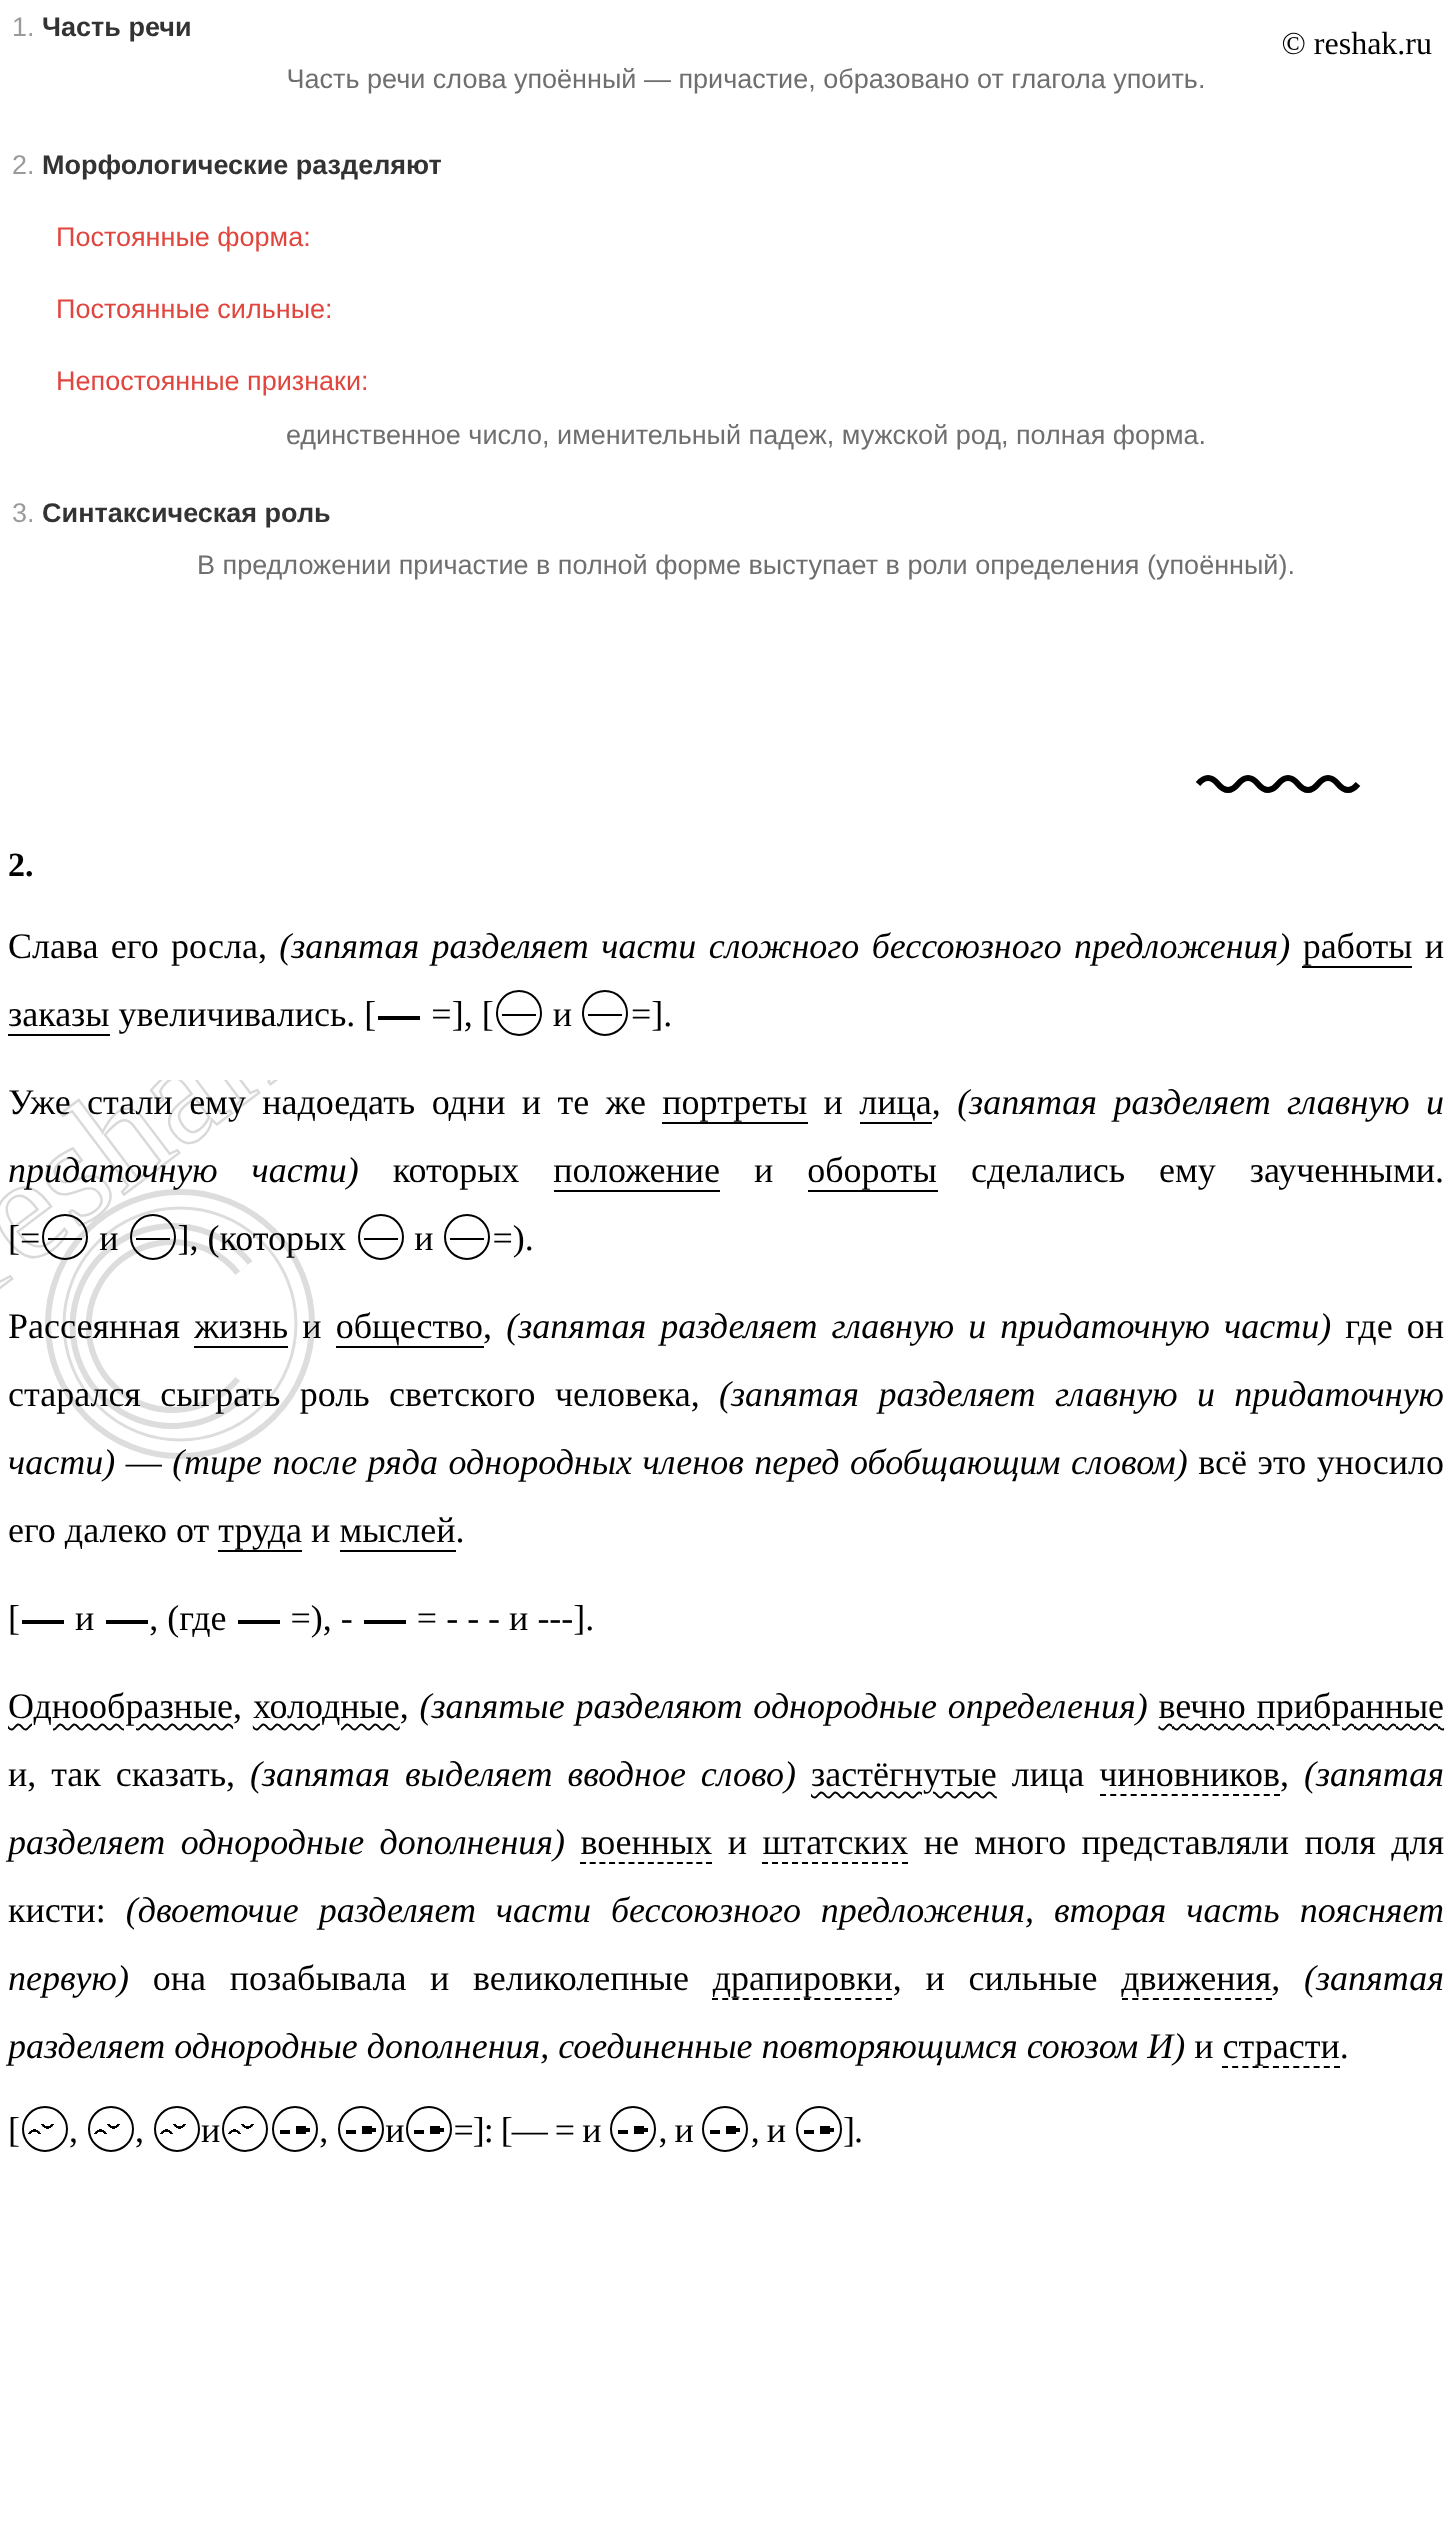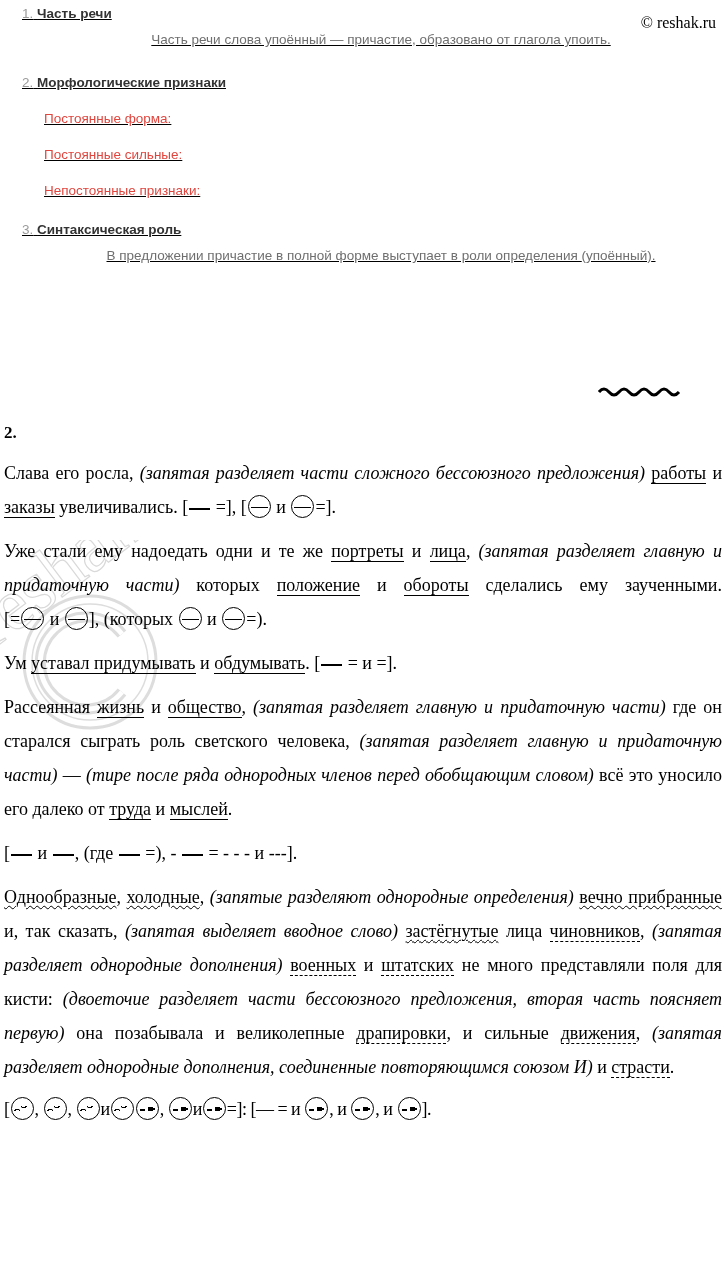--- a/index.html
+++ b/index.html
@@ -34,22 +34,21 @@
     height: 200px;
     pointer-events: none;
     z-index: 0;
   }
 
   
   .analysis {
     position: relative;
     z-index: 2;
     font-family: "Liberation Sans", "DejaVu Sans", sans-serif;
-    padding: 0 6px 0 22px;
-    text-decoration: underline;
+    padding: 0 6px 0 6px;
   }
   .an-head {
     font-size: 13.5px;
     line-height: 19px;
     margin: 4px 0 0 0;
     white-space: nowrap;
   }
   .an-num {
     color: #9a9a9a;
     font-weight: normal;
@@ -212,28 +211,29 @@
   <div class="an-head">
     <span class="an-num">1.</span>
     <span class="an-title">Часть речи</span>
   </div>
   <div class="an-body">Часть речи слова упоённый — причастие, образовано от глагола упоить.</div>
 
   <div class="gap-lg"></div>
 
   <div class="an-head">
     <span class="an-num">2.</span>
-    <span class="an-title">Морфологические признаки</span>
+    <span class="an-title">Морфологические разделяют</span>
   </div>
 
   <div class="an-sub">Постоянные форма:</div>
 
   <div class="an-sub">Постоянные сильные:</div>
 
   <div class="an-sub">Непостоянные признаки:</div>
+  <div class="an-body tight">единственное число, именительный падеж, мужской род, полная форма.</div>
 
   <div class="gap-md"></div>
 
   <div class="an-head">
     <span class="an-num">3.</span>
     <span class="an-title">Синтаксическая роль</span>
   </div>
   <div class="an-body">
     <span>В предложении причастие в полной форме выступает в роли определения </span><span>(упоённый)</span><span>.</span>
   </div>
@@ -244,21 +244,20 @@
 </svg>
 
 <div class="exercise">
 
   <div class="ex-num">2.</div>
 
   <p class="para"><span>Слава его росла, </span><i>(запятая разделяет части сложного бессоюзного предложения)</i><span> </span><span class="u-solid">работы</span><span> и </span><span class="u-solid">заказы</span><span> увеличивались. </span><span class="sch"><span>[</span><span class="blank"></span><span> =], [</span><span class="circ-line"></span><span> и </span><span class="circ-line"></span><span>=].</span></span></p>
 
   <p class="para"><span>Уже стали ему надоедать одни и те же </span><span class="u-solid">портреты</span><span> и </span><span class="u-solid">лица</span><span>, </span><i>(запятая разделяет главную и придаточную части)</i><span> которых </span><span class="u-solid">положение</span><span> и </span><span class="u-solid">обороты</span><span> сделались ему заученными. </span><span class="sch"><span>[=</span><span class="circ-line"></span><span> и </span><span class="circ-line"></span><span>], (которых </span><span class="circ-line"></span><span> и </span><span class="circ-line"></span><span>=).</span></span></p>
 
-  <p class="para noj"><span>Ум </span><span class="u-solid">уставал придумывать</span><span> и </span><span class="u-solid">обдумывать</span><span class="sch"><span>. [</span><span class="blank"></span><span> = и =].</span></span></p>
 
   <p class="para"><span>Рассеянная </span><span class="u-solid">жизнь</span><span> и </span><span class="u-solid">общество</span><span>, </span><i>(запятая разделяет главную и придаточную части)</i><span> где он старался сыграть роль светского человека, </span><i>(запятая разделяет главную и придаточную части)</i><span> — </span><i>(тире после ряда однородных членов перед обобщающим словом)</i><span> всё это уносило его далеко от </span><span class="u-solid">труда</span><span> и </span><span class="u-solid">мыслей</span><span>.</span></p>
 
   <p class="para noj"><span>[</span><span class="blank"></span><span> и </span><span class="blank"></span><span>, (где </span><span class="blank"></span><span> =), - </span><span class="blank"></span><span> = - - - и ---].</span></p>
 
   <p class="para"><span class="u-wavy">Однообразные</span><span>, </span><span class="u-wavy">холодные</span><span>, </span><i>(запятые разделяют однородные определения)</i><span> </span><span class="u-wavy">вечно прибранные</span><span> и, так сказать, </span><i>(запятая выделяет вводное слово)</i><span> </span><span class="u-wavy">застёгнутые</span><span> лица </span><span class="u-dashed">чиновников</span><span>, </span><i>(запятая разделяет однородные дополнения)</i><span> </span><span class="u-dashed">военных</span><span> и </span><span class="u-dashed">штатских</span><span> не много представляли поля для кисти: </span><i>(двоеточие разделяет части бессоюзного предложения, вторая часть поясняет первую)</i><span> она позабывала и великолепные </span><span class="u-dashed">драпировки</span><span>, и сильные </span><span class="u-dashed">движения</span><span>, </span><i>(запятая разделяет однородные дополнения, соединенные повторяющимся союзом И)</i><span> и </span><span class="u-dashed">страсти</span><span>.</span></p>
 
   <p class="para noj final-scheme"><span>[</span><span class="circ-wavy"></span><span>, </span><span class="circ-wavy"></span><span>, </span><span class="circ-wavy"></span><span>и</span><span class="circ-wavy"></span><span class="circ-dash"></span><span>, </span><span class="circ-dash"></span><span>и</span><span class="circ-dash"></span><span>=]: [— = и </span><span class="circ-dash"></span><span>, и </span><span class="circ-dash"></span><span>, и </span><span class="circ-dash"></span><span>].</span></p>
 
 </div>

